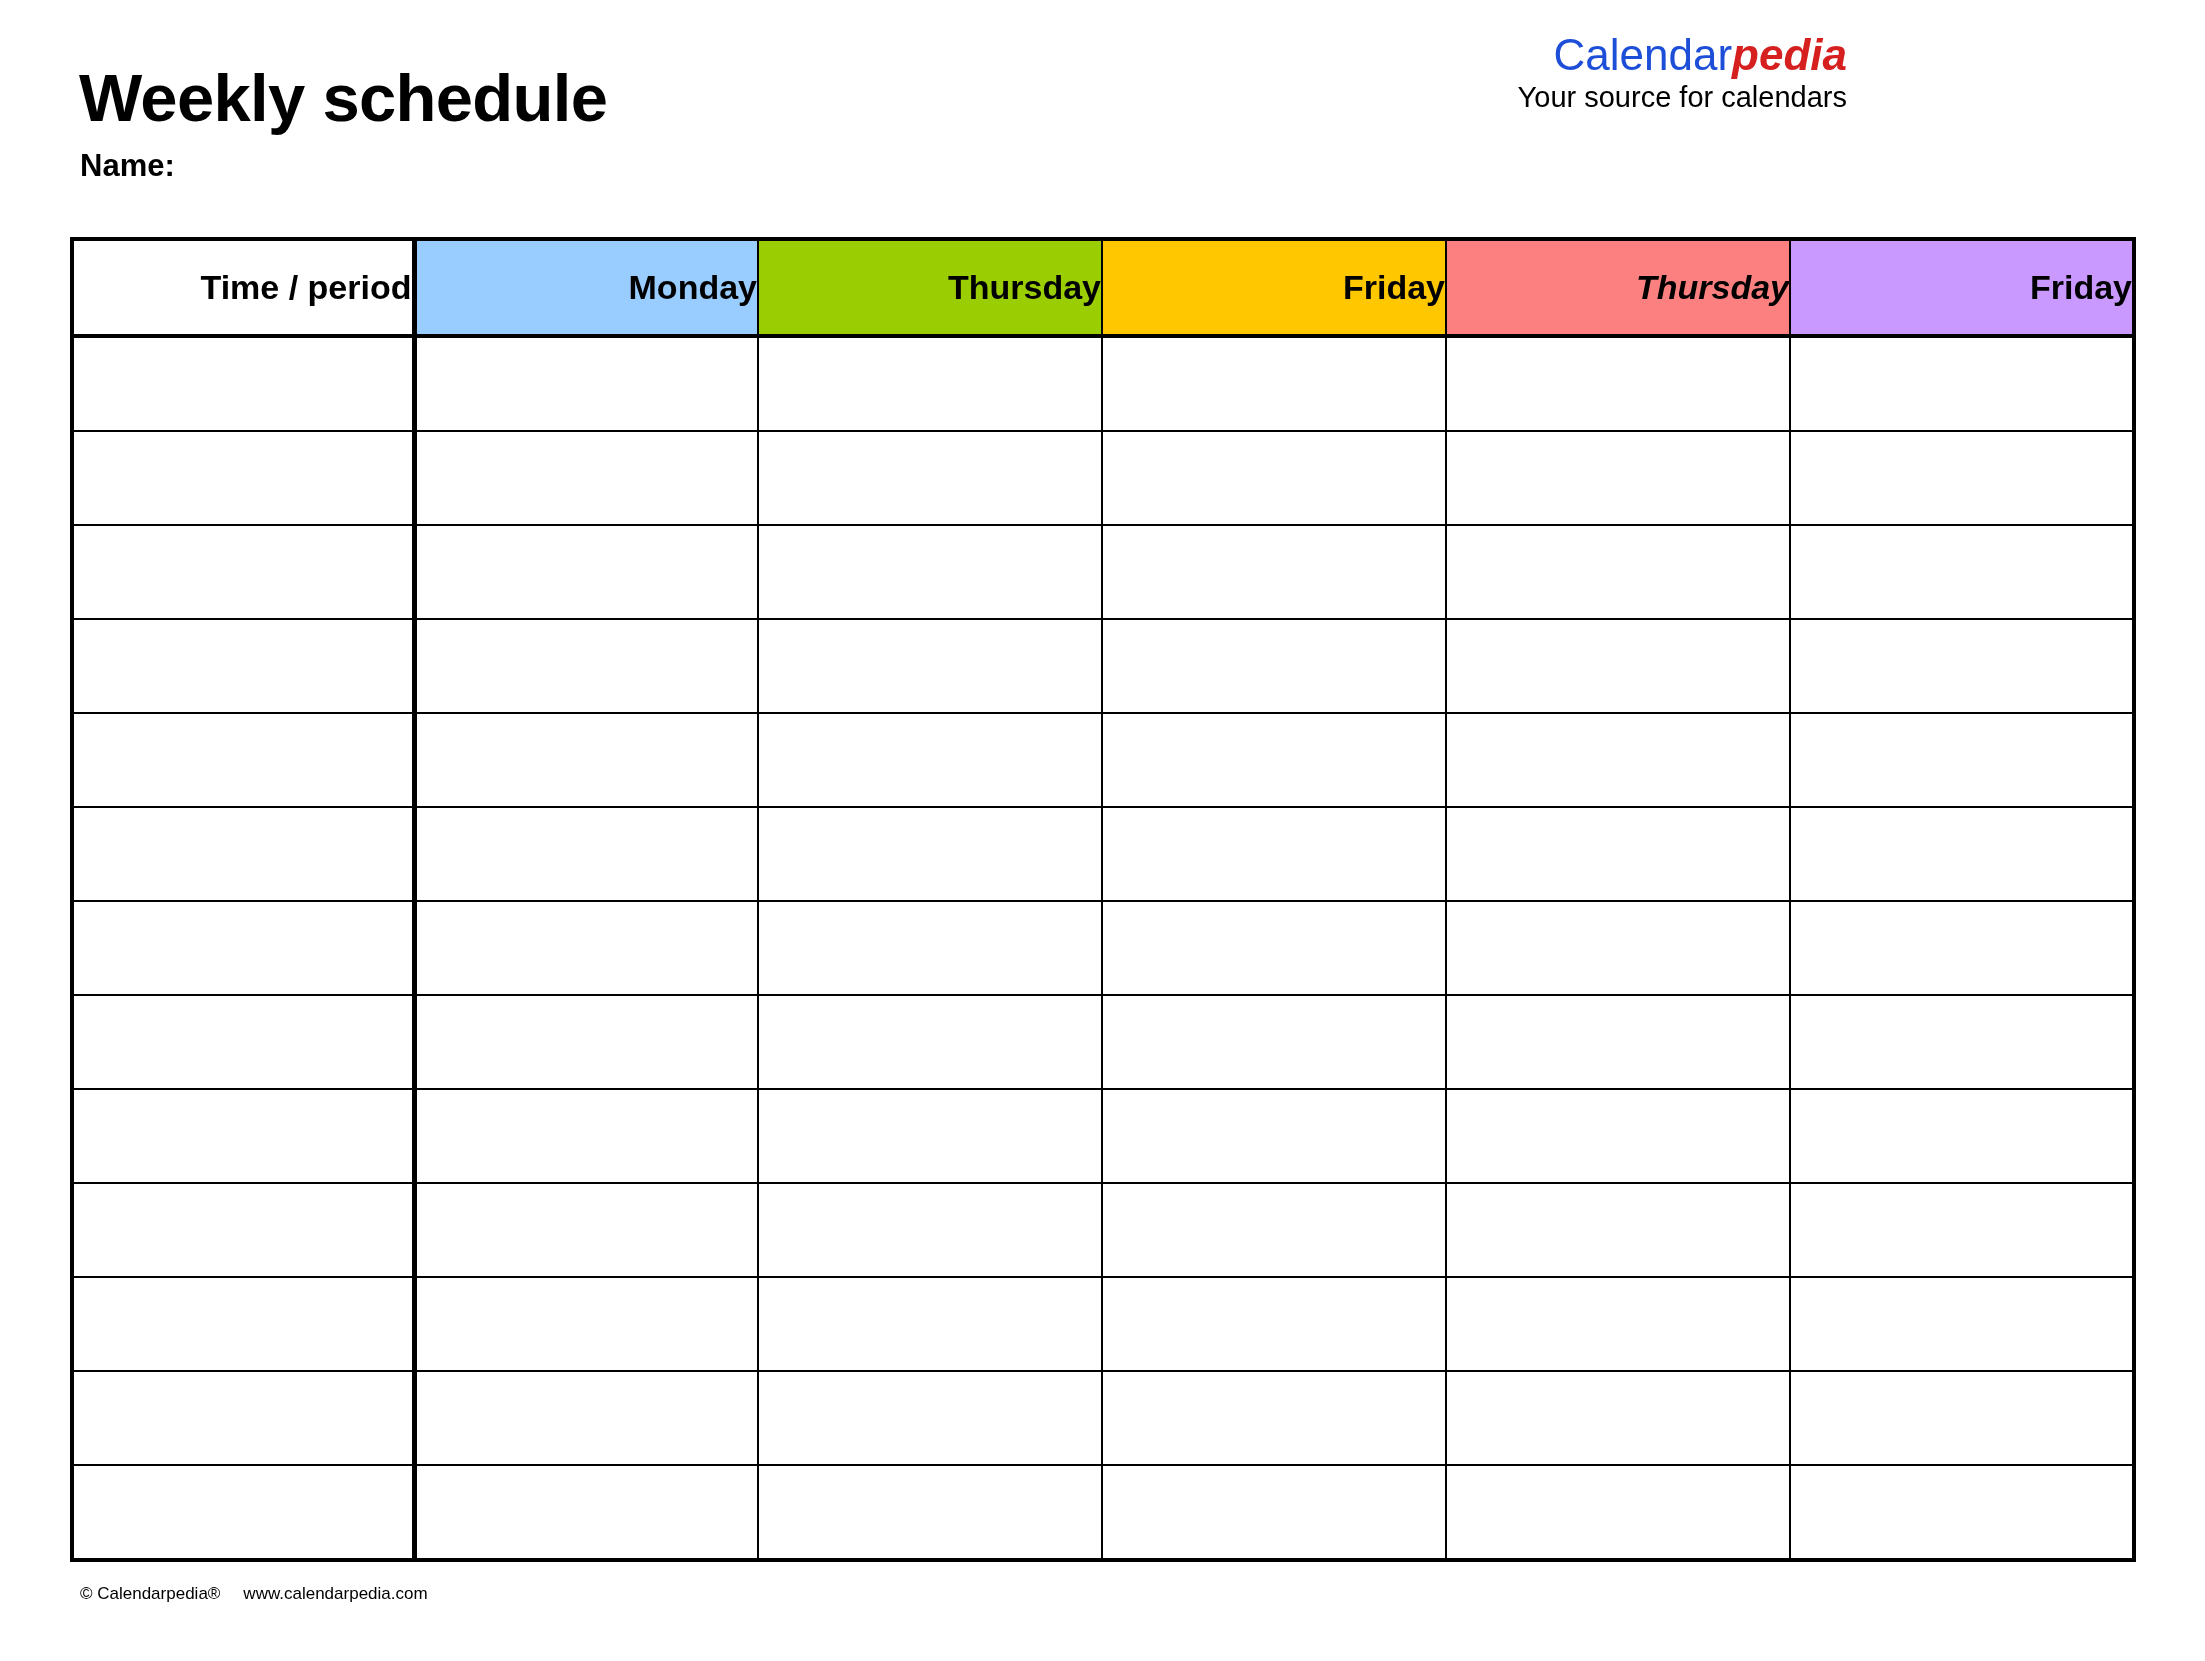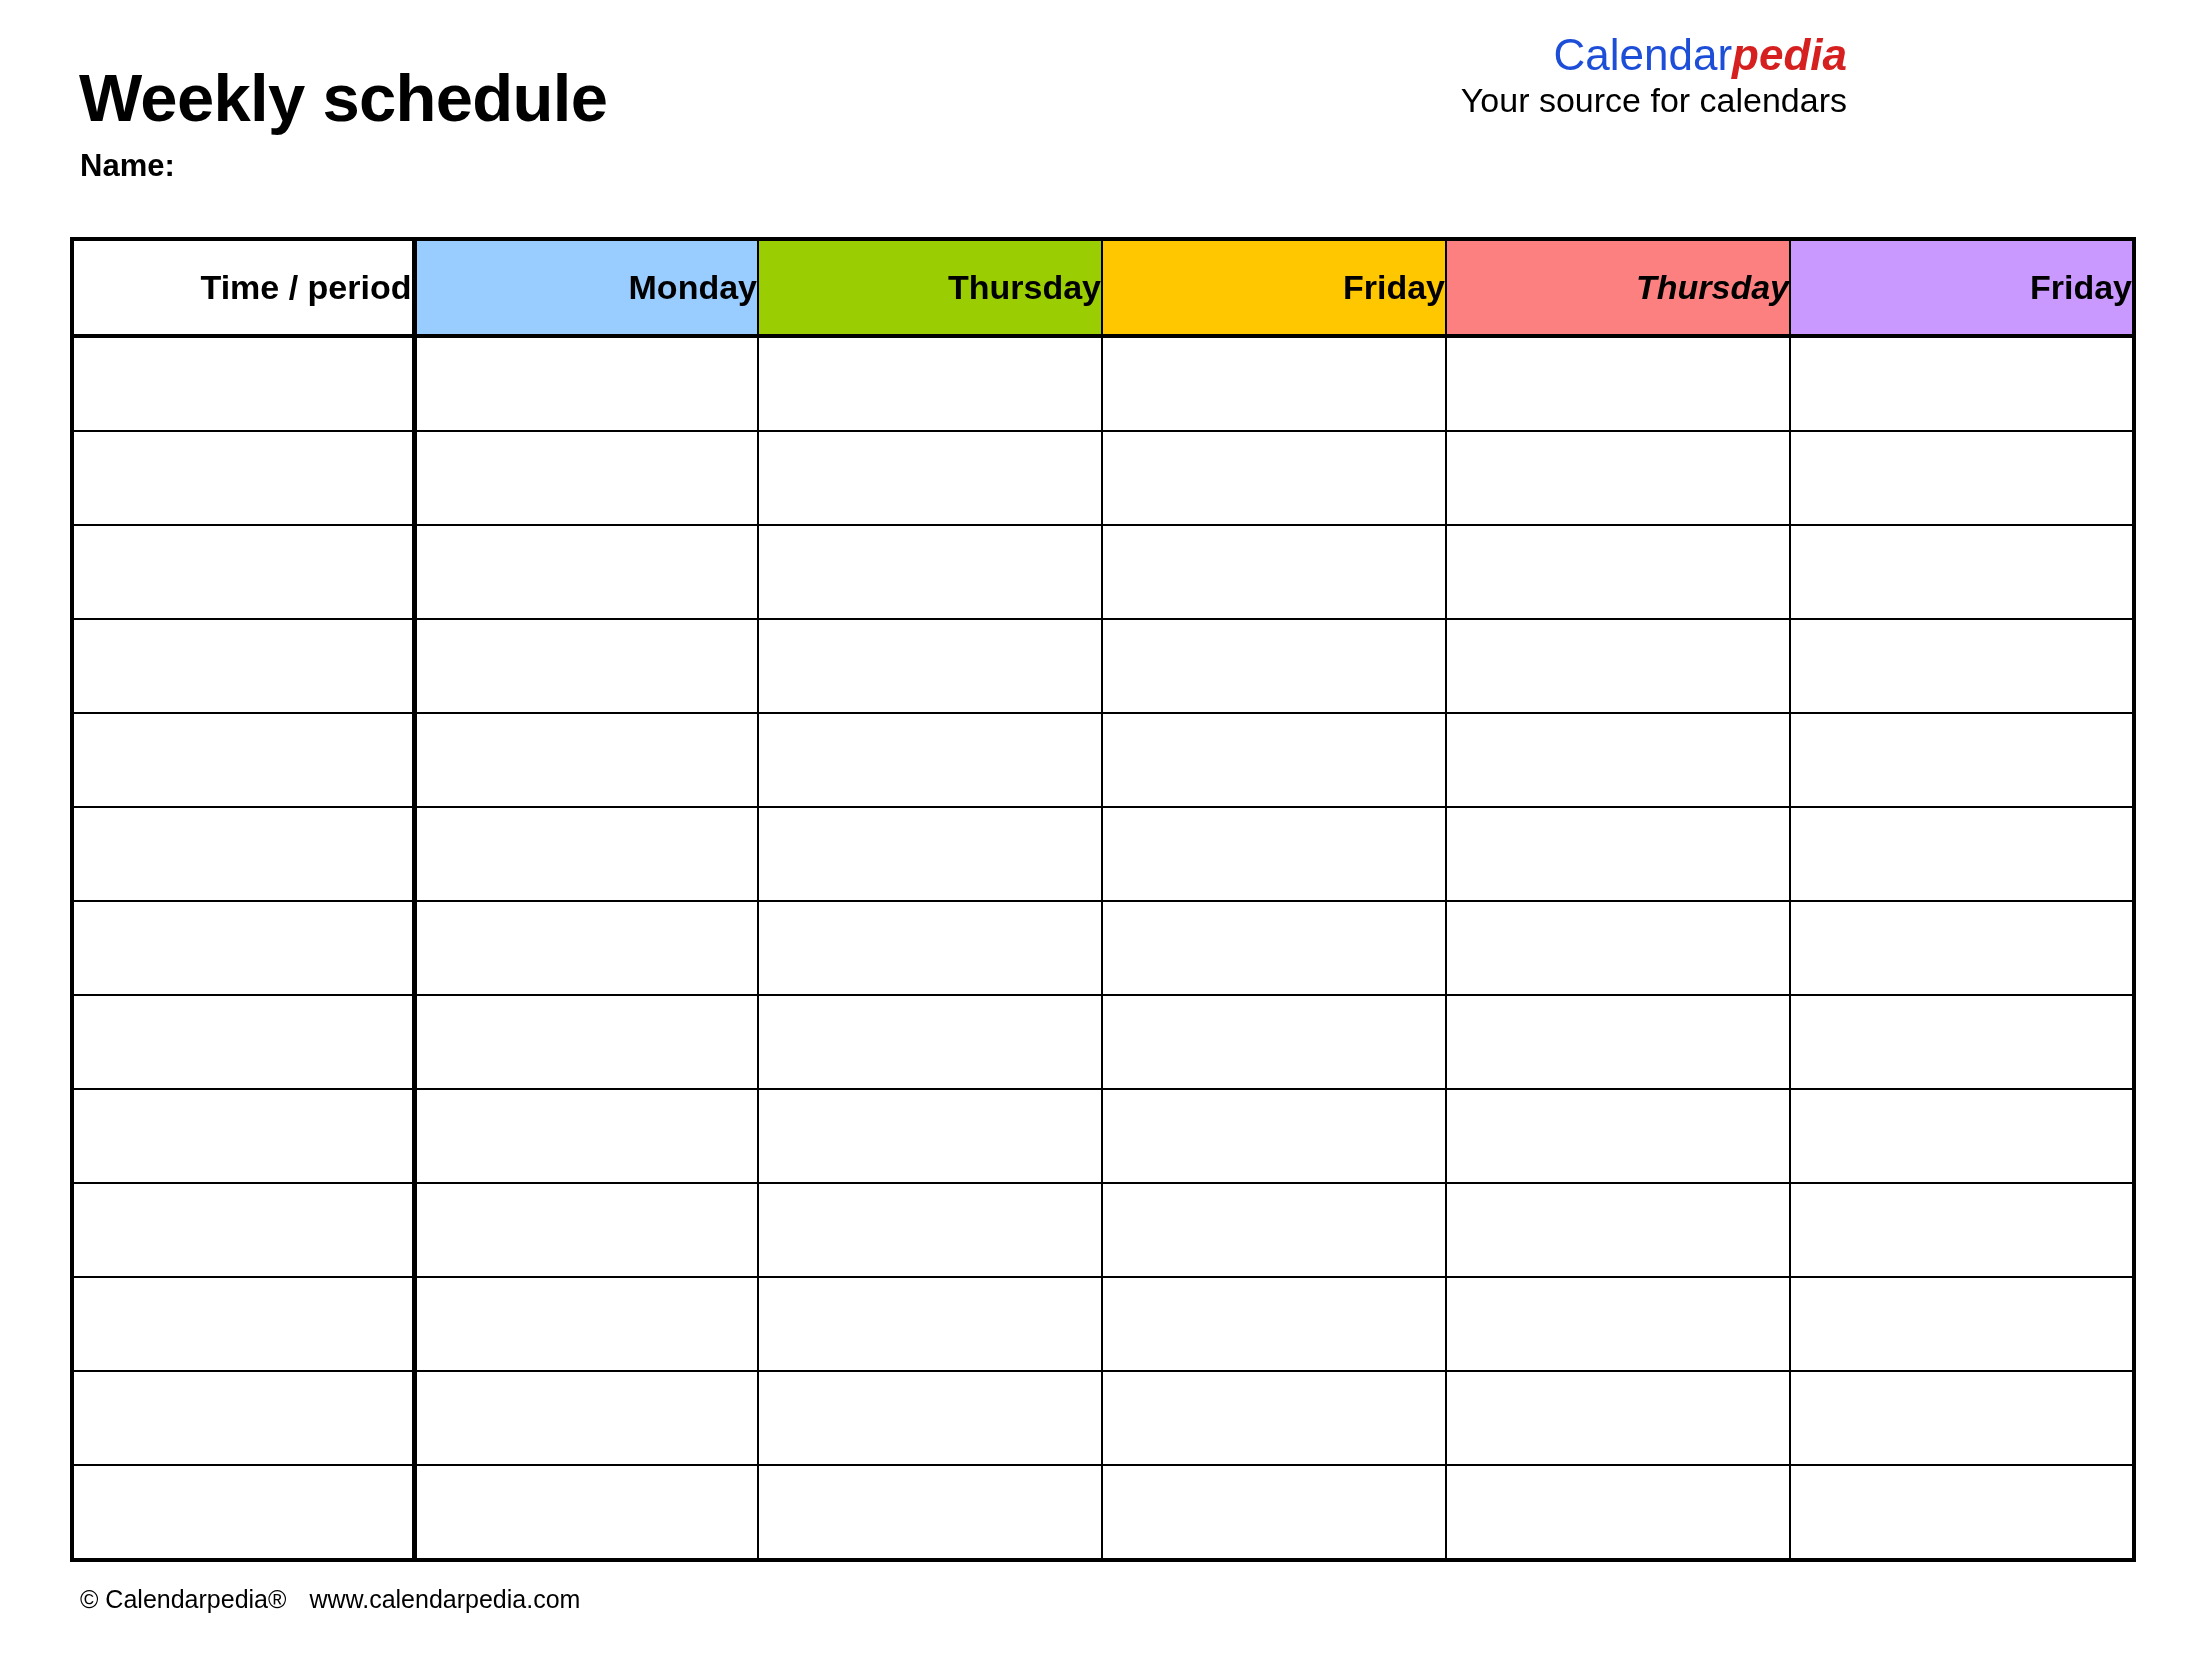--- a/index.html
+++ b/index.html
@@ -68,21 +68,21 @@
     font-weight: normal;
     color: #1d4ed8;
   }
   .logo-pedia {
     font-weight: bold;
     font-style: italic;
     color: #d61f1f;
   }
   .logo-tagline {
     margin-top: 4.1px;
-    font-size: 34px;
+    font-size: 29px;
     color: #000000;
     white-space: nowrap;
     line-height: 1.1;
   }
 
   
   .schedule-wrap {
     position: absolute;
     left: 70px;
     top: 237px;
@@ -133,21 +133,21 @@
   .hdr-tue  { background: #9acd02 !important; }
   .hdr-wed  { background: #ffc700 !important; }
   .hdr-thu  { background: #fc8080 !important; }
   .hdr-fri  { background: #c999ff !important; }
 
   
   .footer-note {
     position: absolute;
     left: 80px;
     top: 1584px;
-    font-size: 25px;
+    font-size: 17px;
     color: #000000;
     white-space: nowrap;
     line-height: 1.2;
   }
   .footer-site { margin-left: 23px; }
 </style>
 </head>
 <body>
 
 <div class="page">

